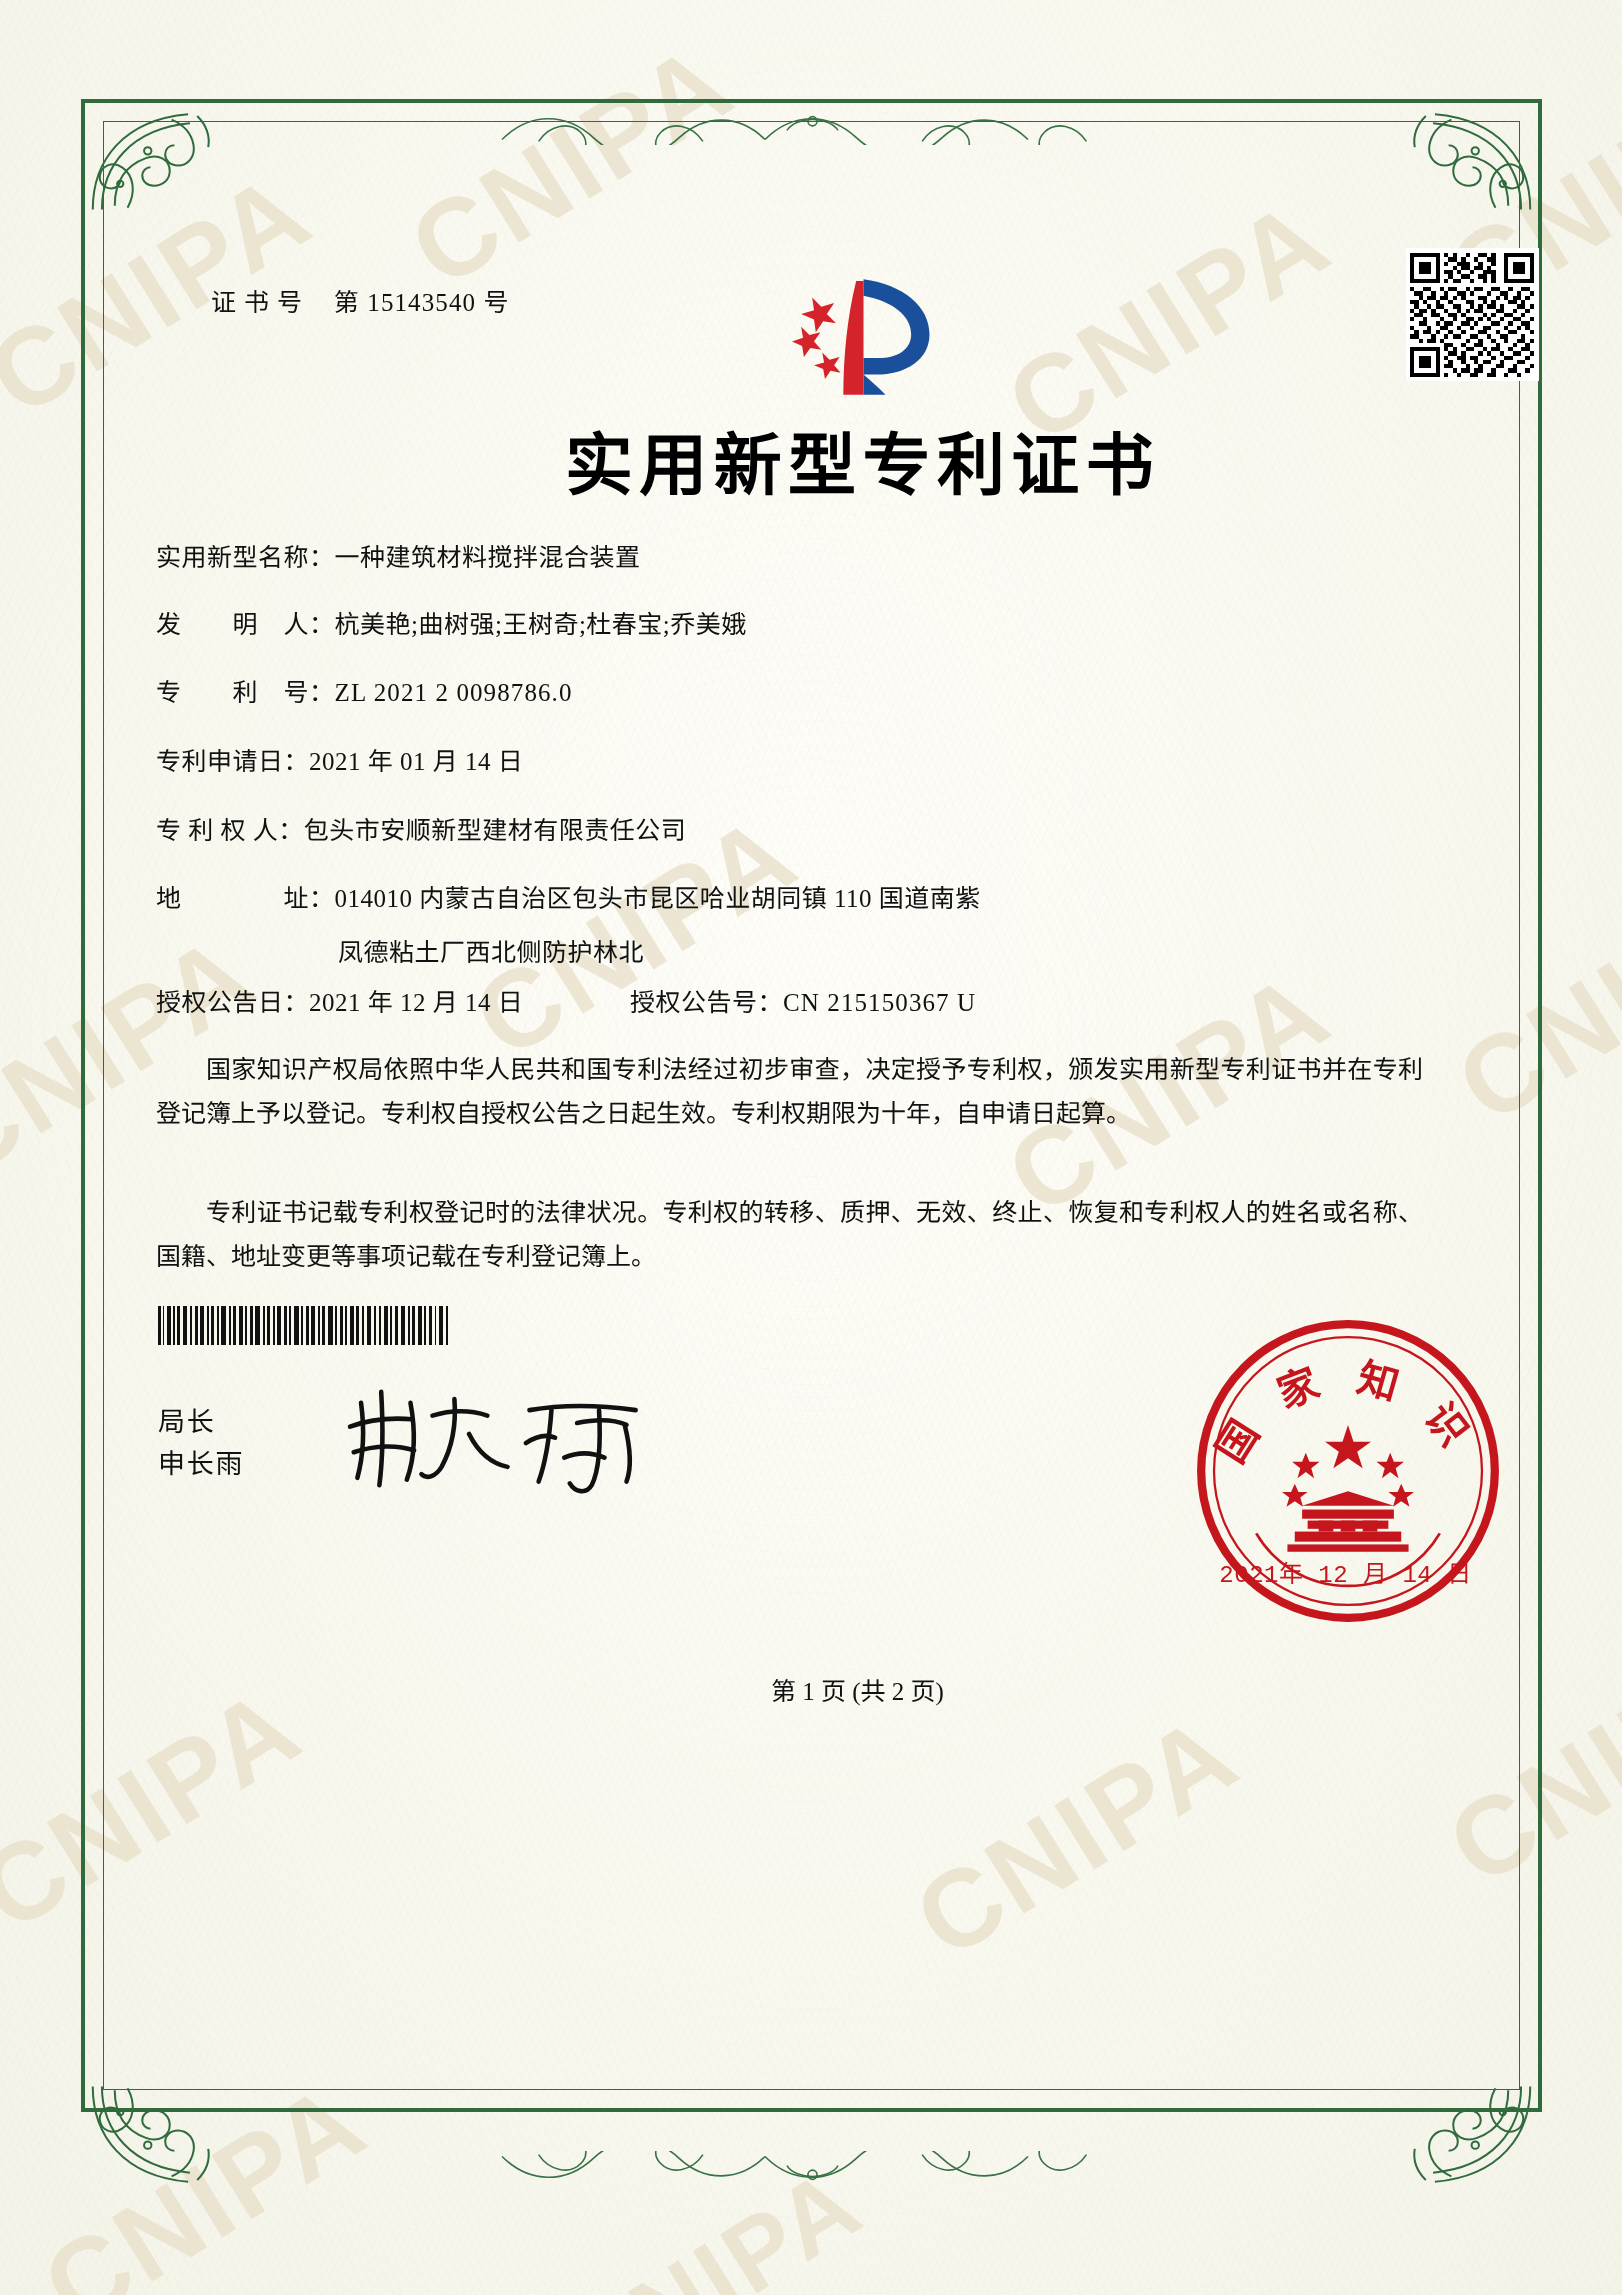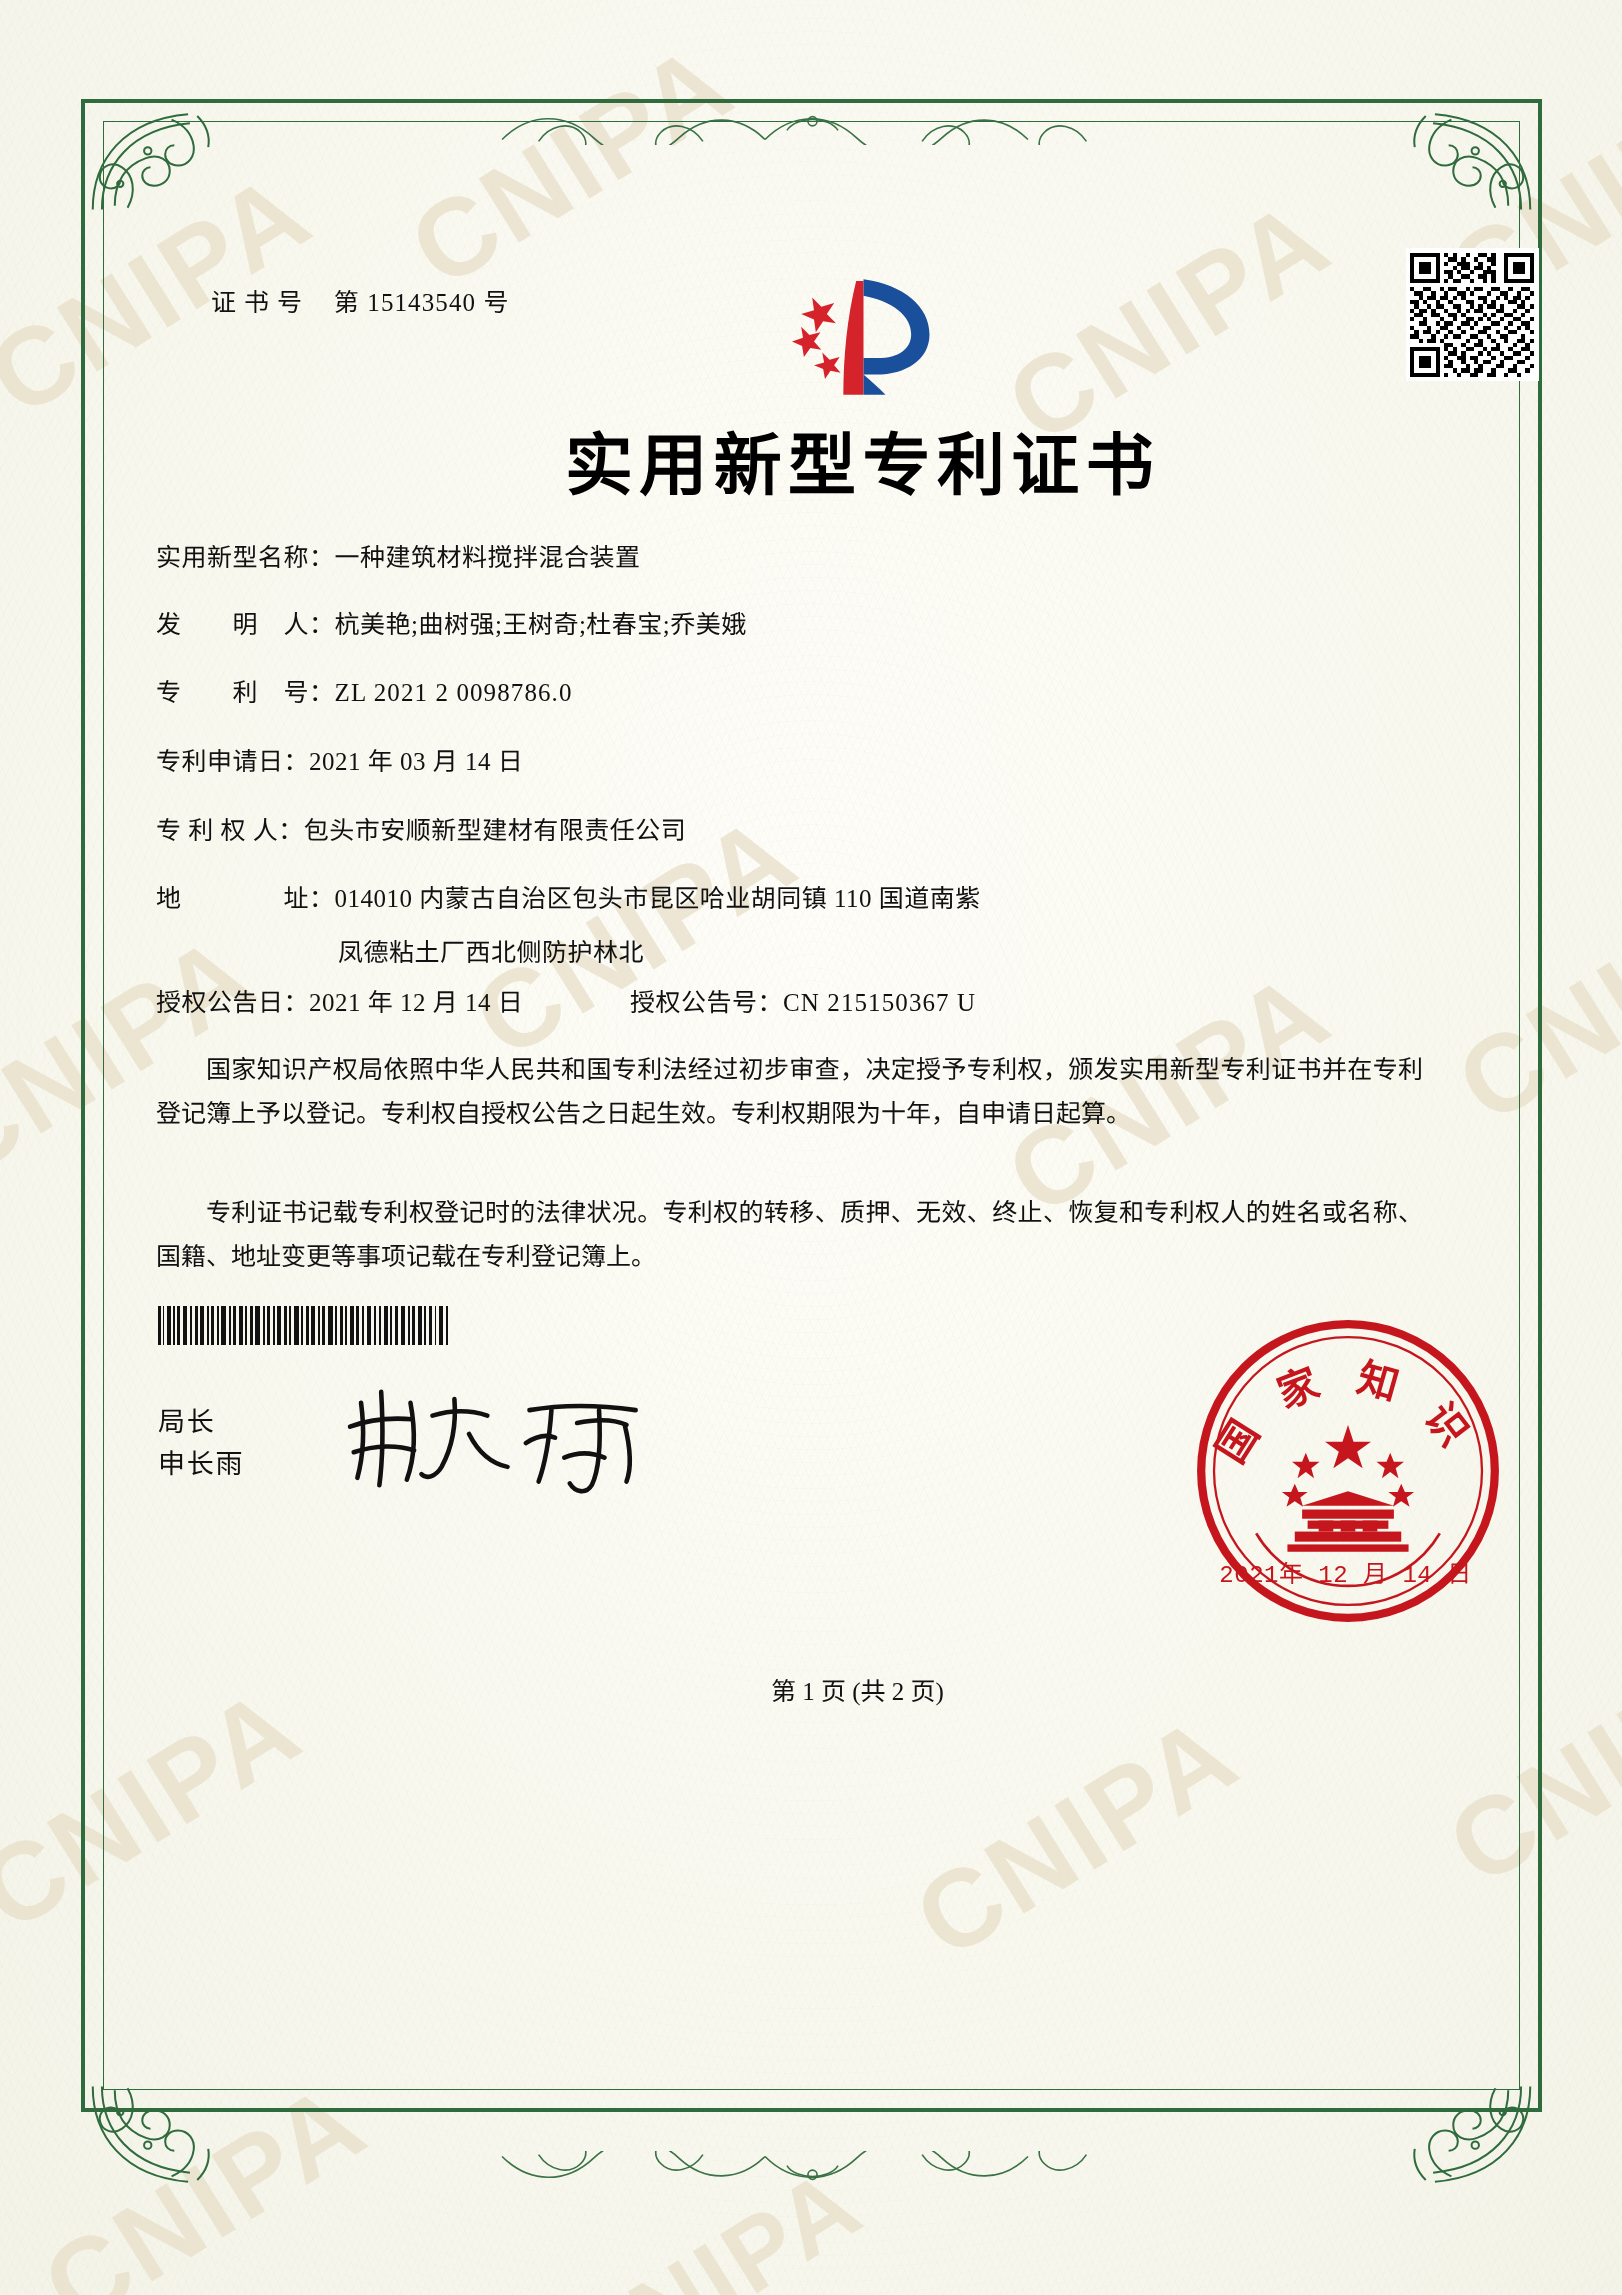--- a/index.html
+++ b/index.html
@@ -610,21 +610,21 @@
 
     <div class="field" id="f-inv">
       <span class="lbl">发　　明　人：</span><span class="val">杭美艳;曲树强;王树奇;杜春宝;乔美娥</span>
     </div>
 
     <div class="field" id="f-patno">
       <span class="lbl">专　　利　号：</span><span class="val mono-val">ZL 2021 2 0098786.0</span>
     </div>
 
     <div class="field" id="f-appdate">
-      <span class="lbl">专利申请日：</span><span class="val">2021 年 03 月 14 日</span>
+      <span class="lbl">专利申请日：</span><span class="val">2021 年 01 月 14 日</span>
     </div>
 
     <div class="field" id="f-owner">
       <span class="lbl">专 利 权 人：</span><span class="val">包头市安顺新型建材有限责任公司</span>
     </div>
 
     <div class="field" id="f-addr">
       <span class="lbl">地　　　　址：</span><span class="val">014010  内蒙古自治区包头市昆区哈业胡同镇 110 国道南紫</span>
       <span class="cont">凤德粘土厂西北侧防护林北</span>
     </div>

